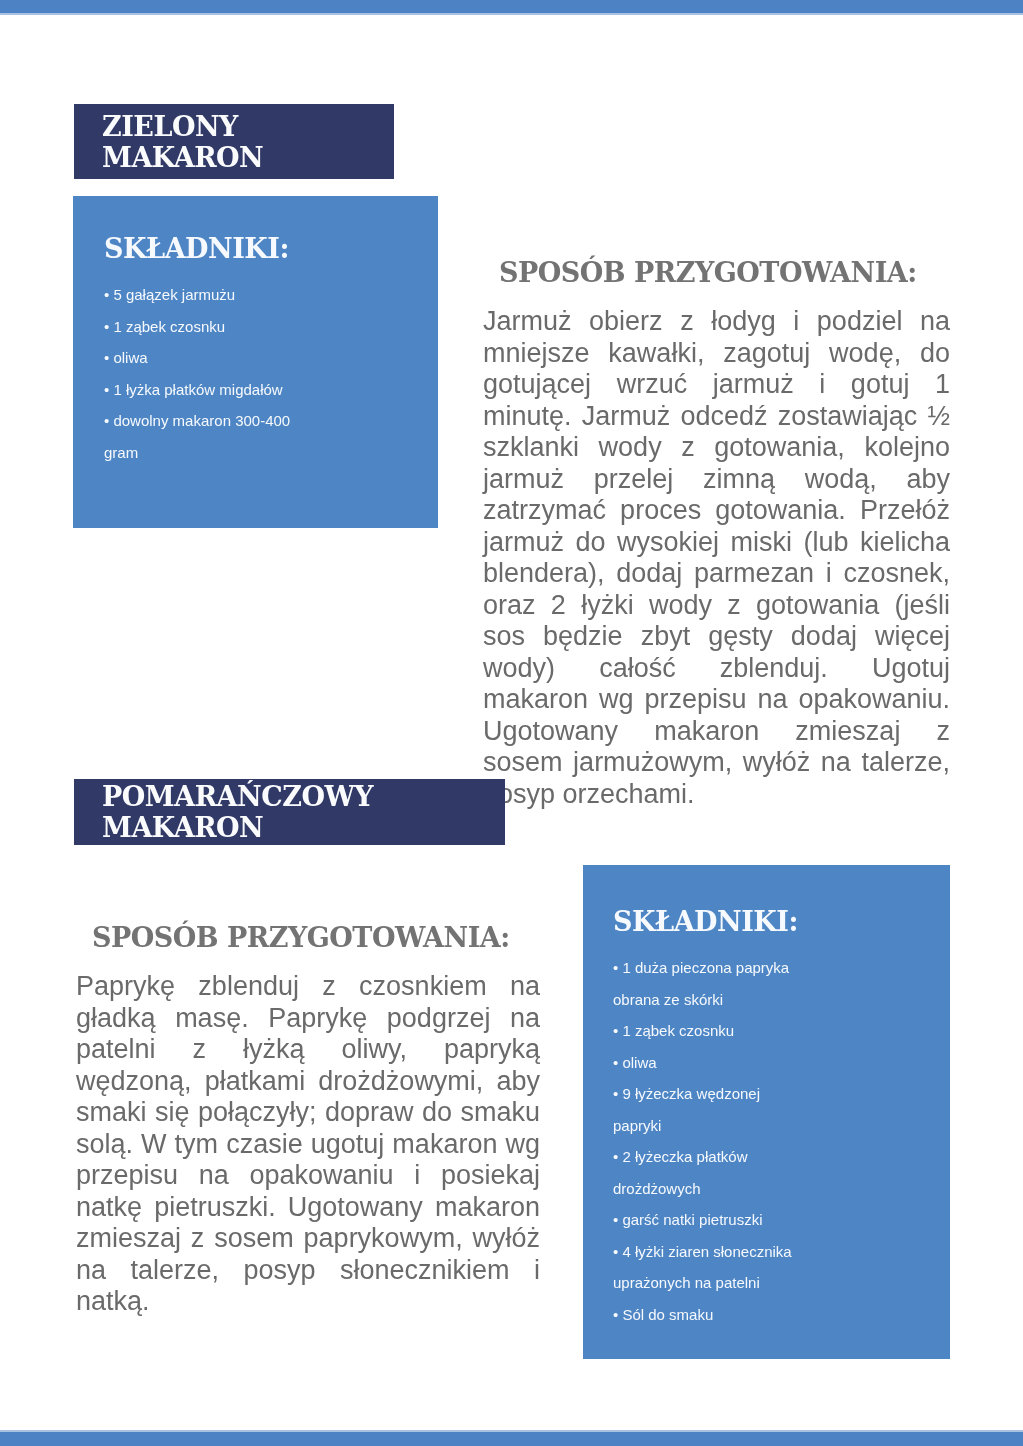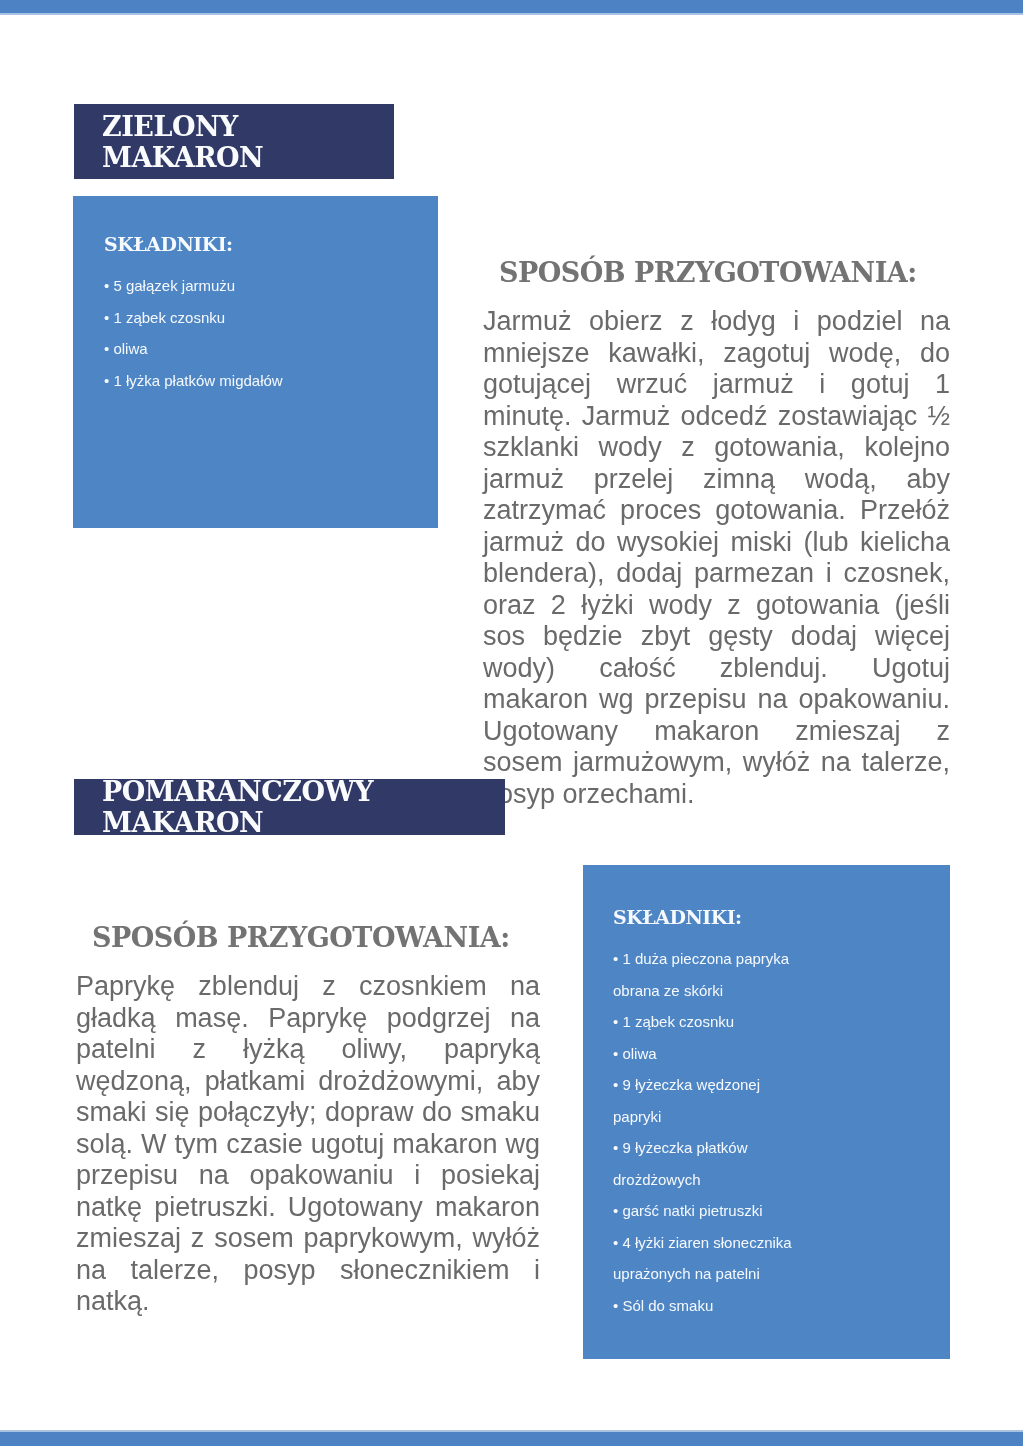--- a/index.html
+++ b/index.html
@@ -19,32 +19,32 @@
   }
 
   .banner {
     position: absolute; background: #313966; color: #fafbfd;
     font-family: "DejaVu Serif", serif; font-weight: bold;
     font-size: 27px; letter-spacing: -0.5px;
     display: flex; align-items: center; padding-left: 28px;
     box-sizing: border-box;
   }
   #banner1 { left: 74px; top: 104px; width: 320px; height: 75px; }
-  #banner2 { left: 74px; top: 779px; width: 431px; height: 56px; }
+  #banner2 { left: 74px; top: 779px; width: 431px; height: 66px; }
 
   .card {
     position: absolute; background: #4e86c5; color: #f6f9fd;
     box-sizing: border-box;
   }
   #card1 { left: 73px;  top: 196px; width: 365px; height: 332px; padding: 37px 26px 0 31px; }
   #card2 { left: 583px; top: 865px; width: 367px; height: 494px; padding: 41px 22px 0 30px; }
 
   .card-heading {
     font-family: "DejaVu Serif", serif; font-weight: bold;
-    font-size: 19px; letter-spacing: -0.5px; margin: 0 0 15px 0;
+    font-size: 27px; letter-spacing: -0.5px; margin: 0 0 15px 0;
   }
   .ing-item {
     font-size: 15px; line-height: 31.5px; white-space: pre-line;
   }
 
   .prep { position: absolute; }
   #prep1 { left: 483px; top: 240px; width: 467px; }
   #prep2 { left: 76px;  top: 905px; width: 464px; }
 
   .prep-heading {
@@ -66,20 +66,22 @@
   <div class="banner" id="banner1">
     <span>ZIELONY MAKARON</span>
   </div>
 
   <div class="card" id="card1">
     <div class="card-heading">SKŁADNIKI:</div>
     <div class="ing-item">• 5 gałązek jarmużu</div>
     <div class="ing-item">• 1 ząbek czosnku</div>
     <div class="ing-item">• oliwa</div>
     <div class="ing-item">• 1 łyżka płatków migdałów</div>
+    <div class="ing-item">• dowolny makaron 300-400
+gram</div>
   </div>
 
   <div class="prep" id="prep1">
     <h2 class="prep-heading">SPOSÓB PRZYGOTOWANIA:</h2>
     <div class="prep-text">Jarmuż obierz z łodyg i podziel na mniejsze kawałki, zagotuj wodę, do gotującej wrzuć jarmuż i gotuj 1 minutę. Jarmuż odcedź zostawiając ½ szklanki wody z gotowania, kolejno jarmuż przelej zimną wodą, aby zatrzymać proces gotowania. Przełóż jarmuż do wysokiej miski (lub kielicha blendera), dodaj parmezan i czosnek, oraz 2 łyżki wody z gotowania (jeśli sos będzie zbyt gęsty dodaj więcej wody) całość zblenduj. Ugotuj makaron wg przepisu na opakowaniu. Ugotowany makaron zmieszaj z sosem jarmużowym, wyłóż na talerze, posyp orzechami.</div>
   </div>
 
   <div class="banner" id="banner2">
     <span>POMARAŃCZOWY MAKARON</span>
   </div>
@@ -90,21 +92,21 @@
   </div>
 
   <div class="card" id="card2">
     <div class="card-heading">SKŁADNIKI:</div>
     <div class="ing-item">• 1 duża pieczona papryka
 obrana ze skórki</div>
     <div class="ing-item">• 1 ząbek czosnku</div>
     <div class="ing-item">• oliwa</div>
     <div class="ing-item">• 9 łyżeczka wędzonej
 papryki</div>
-    <div class="ing-item">• 9 łyżeczka płatków
+    <div class="ing-item">• 2 łyżeczka płatków
 drożdżowych</div>
     <div class="ing-item">• garść natki pietruszki</div>
     <div class="ing-item">• 4 łyżki ziaren słonecznika
 uprażonych na patelni</div>
     <div class="ing-item">• Sól do smaku</div>
   </div>
 
   <div class="bar-bottom"></div>
 
 </div>

